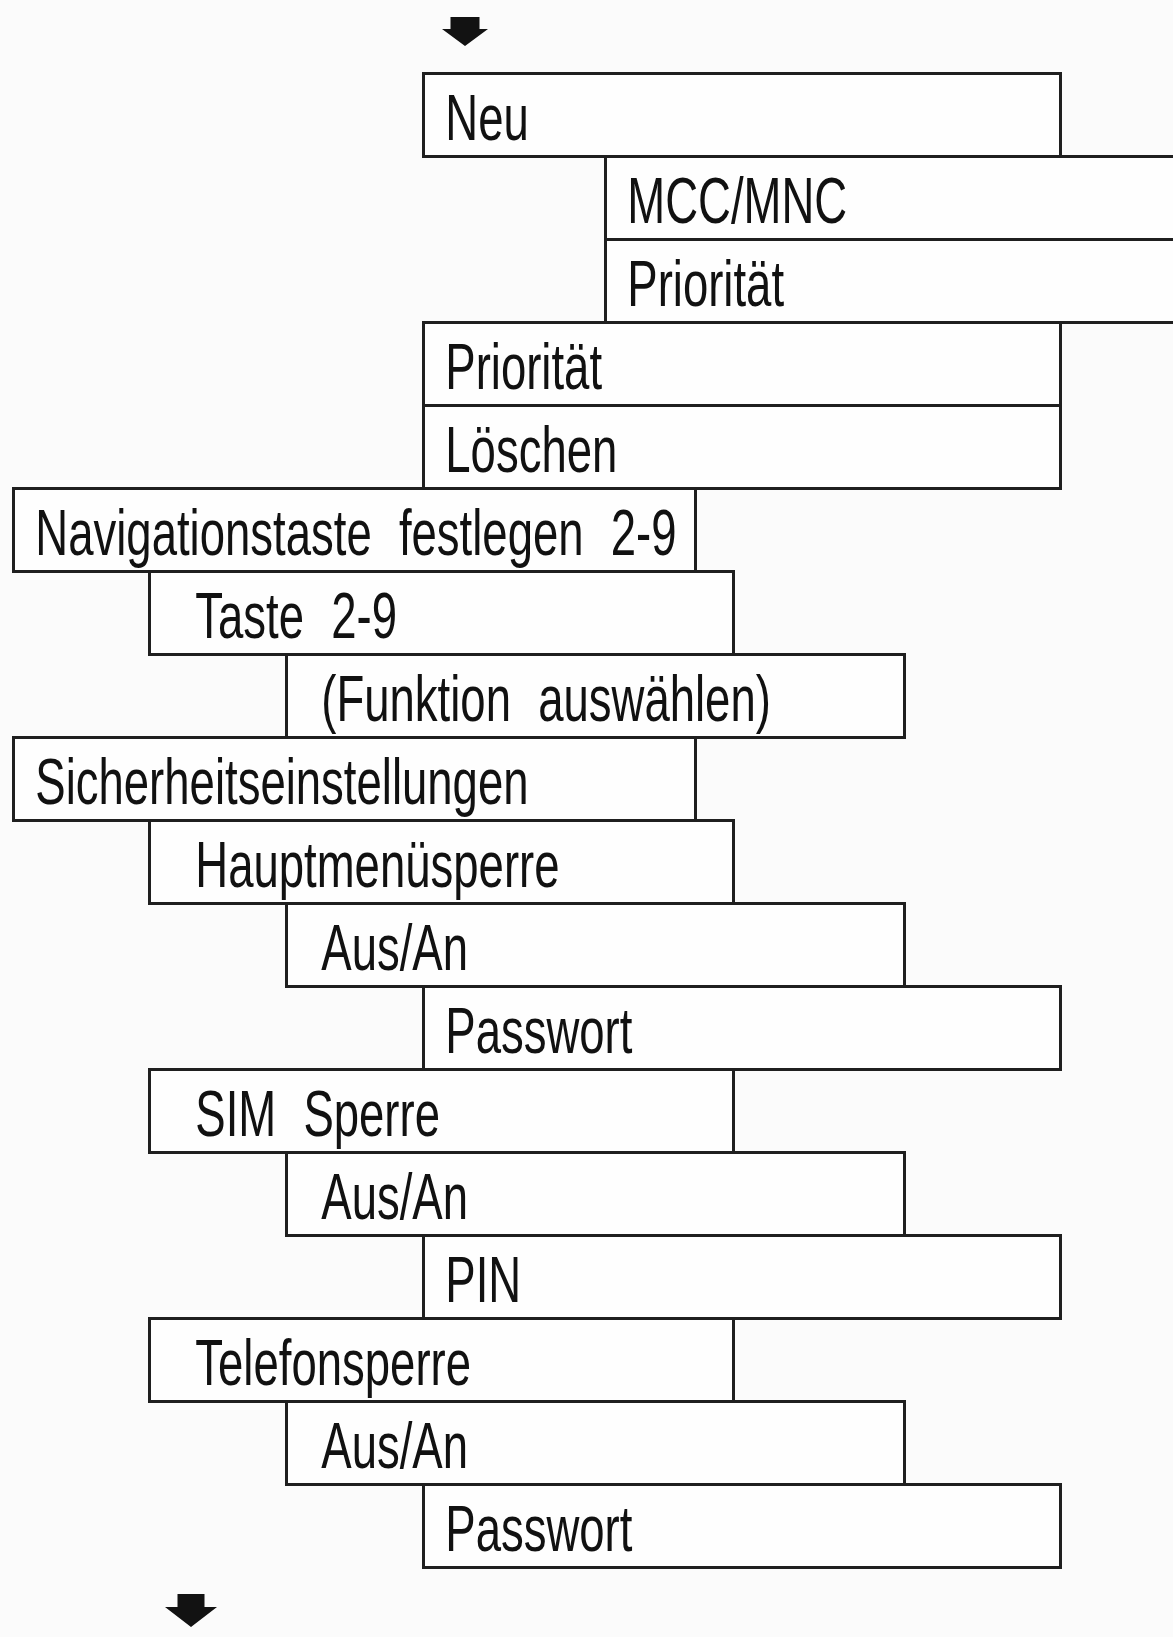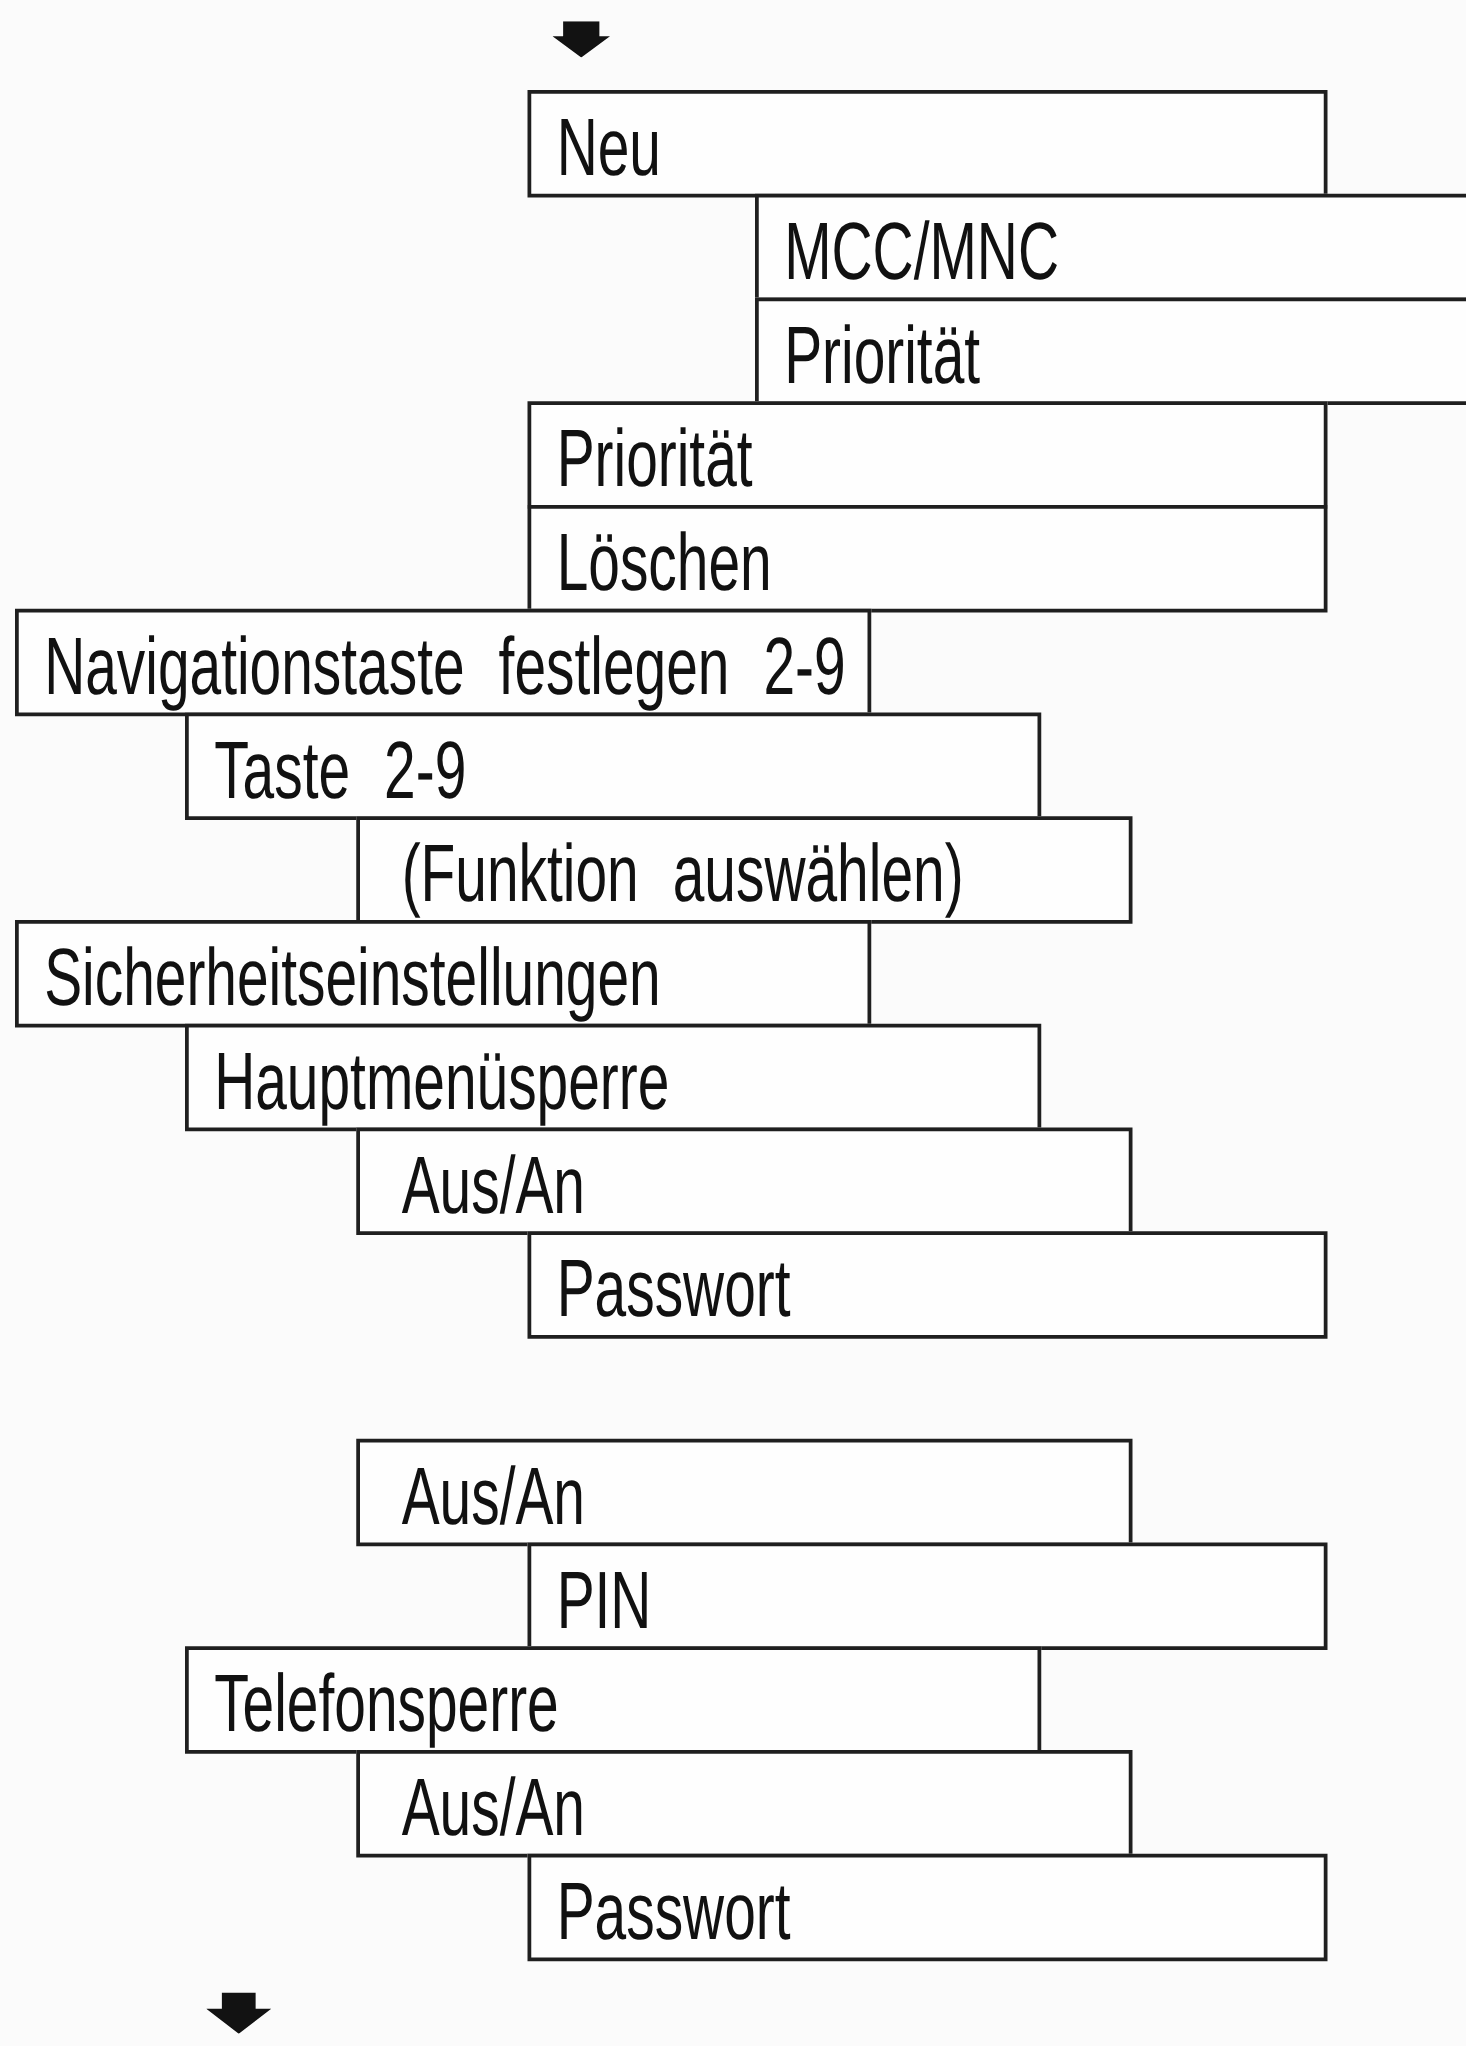--- a/index.html
+++ b/index.html
@@ -33,21 +33,21 @@
     font-size:65px;
     line-height:1;
     color:#111;
     letter-spacing:0px;
     word-spacing:0.32em;
     transform:scaleX(0.70);
     transform-origin:0 50%;
   }
   
   .l0{left:12px;  width:685px;align-items:center;}
-  .l1{left:148px; width:685px;}
+  .l1{left:148px; width:587px;padding-left:24px;}
   .l2{left:285px; width:621px;padding-left:13px;}
   .l3{left:422px; width:640px;}
   .l4{left:576px; width:592px;margin-left:28px;}
   .arrow{
     position:absolute;
     line-height:0;
   }
   .arrow svg{display:block;}
   .arrow-top{left:442px; top:17px;}
   .arrow-bottom{left:165px; top:1594px;}
@@ -92,20 +92,23 @@
   </div>
   <div class="box l1" style="top:819px">
     <span class="t">Hauptmenüsperre</span>
   </div>
   <div class="box l2" style="top:902px">
     <span class="t">Aus/An</span>
   </div>
   <div class="box l3" style="top:985px">
     <span class="t">Passwort</span>
   </div>
+  <div class="box l1" style="top:1068px">
+    <span class="t">SIM Sperre</span>
+  </div>
   <div class="box l2" style="top:1151px">
     <span class="t">Aus/An</span>
   </div>
   <div class="box l3" style="top:1234px">
     <span class="t">PIN</span>
   </div>
   <div class="box l1" style="top:1317px">
     <span class="t">Telefonsperre</span>
   </div>
   <div class="box l2" style="top:1400px">

